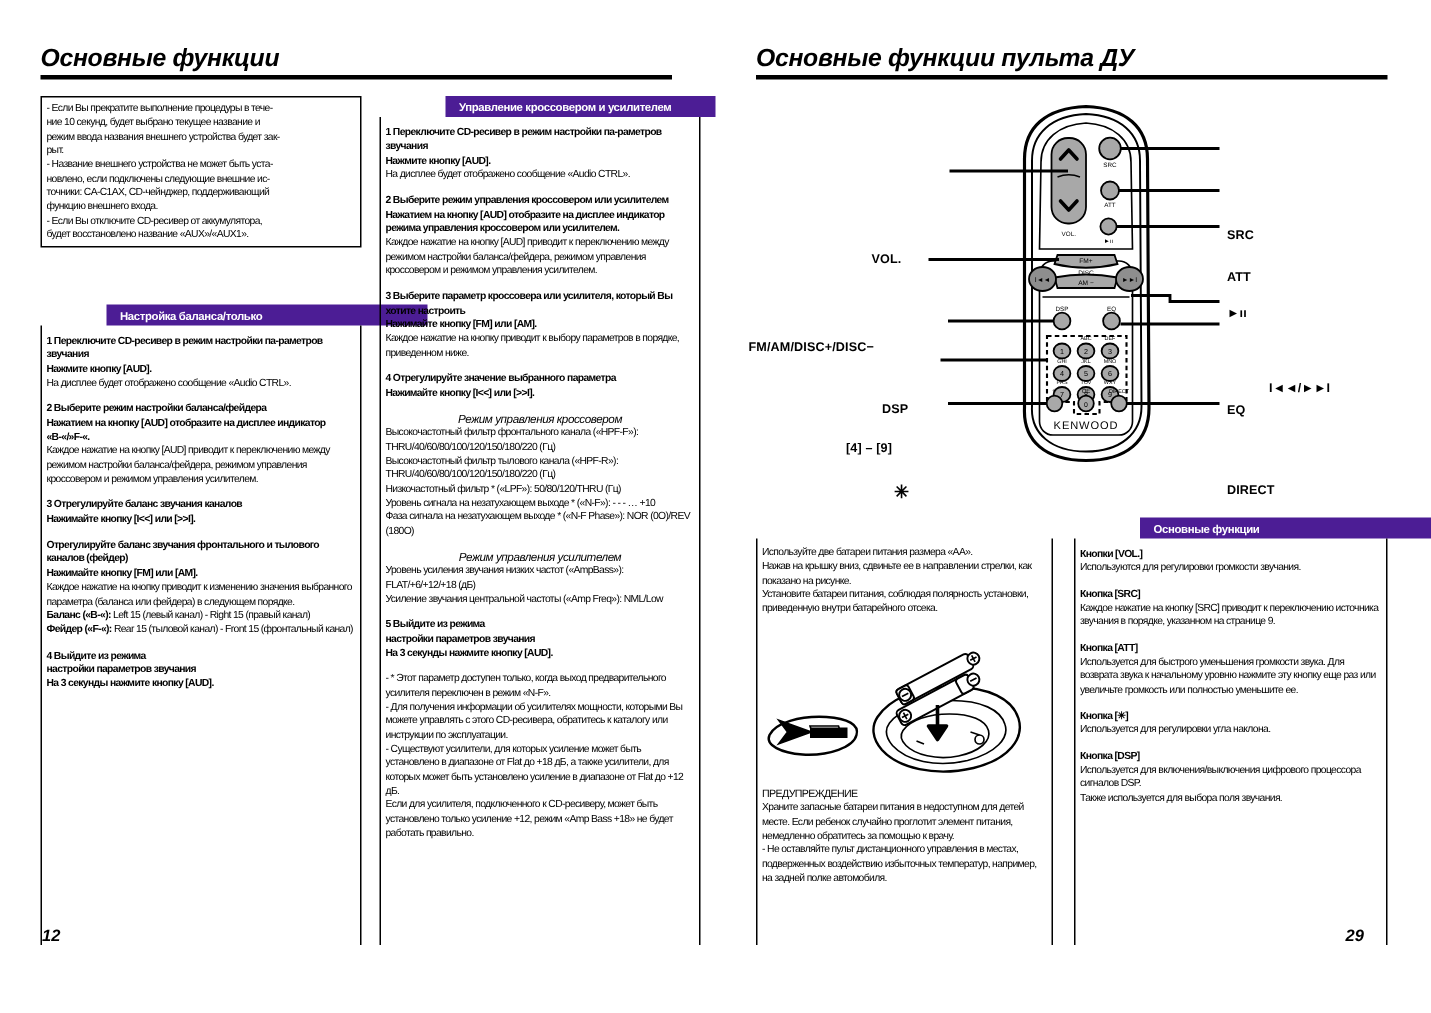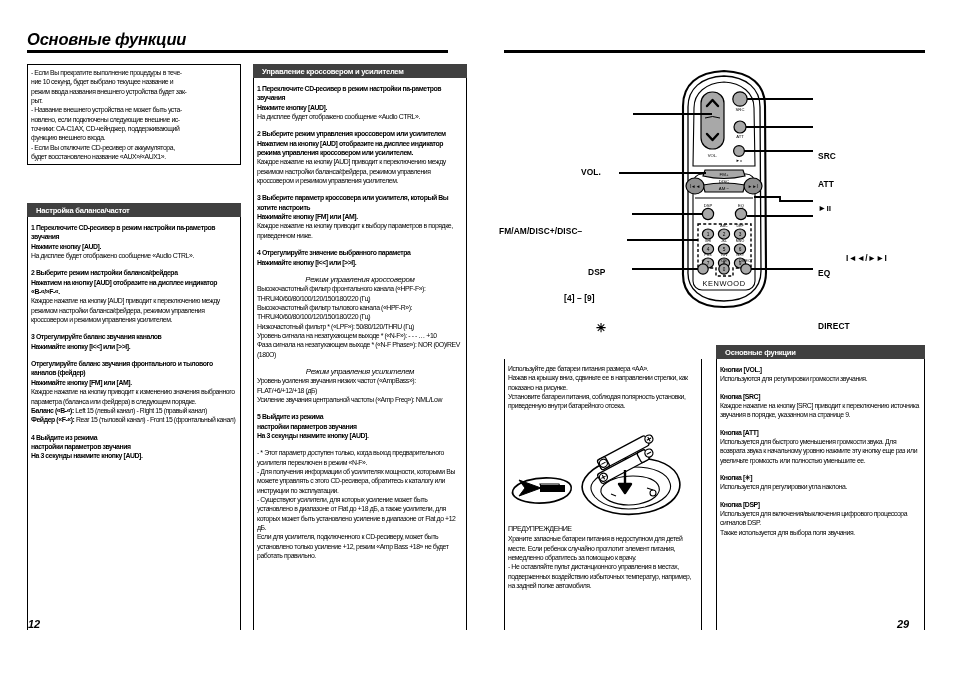--- a/index.html
+++ b/index.html
@@ -42,28 +42,29 @@
     position: absolute;
     border-left: 1px solid #000;
     border-right: 1px solid #000;
     border-top: 1px solid #000;
     border-bottom: 1px solid #000;
   }
   .colbox.sides-only { border-top: none; border-bottom: none; }
 
   .secthead {
     position: absolute;
-    background: #404040;
+    background: #4c1d95;
     color: #fff;
     font-size: 7.6px;
     font-weight: bold;
     letter-spacing: -0.25px;
     display: flex;
     align-items: center;
     padding-left: 9px;
+    margin-left: 44px;
   }
 
   .txt {
     position: absolute;
     font-size: 6.9px;
     line-height: 9.35px;
     letter-spacing: -0.42px;
     text-align: left;
   }
   .txt p { margin: 0; }
@@ -108,21 +109,21 @@
       <p>режим ввода названия внешнего устройства будет зак-</p>
       <p>рыт.</p>
       <p>- Название внешнего устройства не может быть уста-</p>
       <p>новлено, если подключены следующие внешние ис-</p>
       <p>точники: CA-C1AX, CD-чейнджер, поддерживающий</p>
       <p>функцию внешнего входа.</p>
       <p>- Если Вы отключите CD-ресивер от аккумулятора,</p>
       <p>будет восстановлено название «AUX»/«AUX1».</p>
     </div>
 
-  <div class="secthead" style="left:27px; top:203px; width:214px; height:14px;">Настройка баланса/частот</div>
+  <div class="secthead" style="left:27px; top:203px; width:214px; height:14px;">Настройка баланса/только</div>
   <div class="colbox sides-only" style="left:27px; top:217px; width:214px; height:413px;"></div>
   <div class="txt" id="balanceBody" style="left:31px; top:223px; width:206px;">
       <p class="b">1 Переключите CD-ресивер в режим настройки па-раметров звучания</p>
       <p class="b">Нажмите кнопку [AUD].</p>
       <p>На дисплее будет отображено сообщение «Audio CTRL».</p>
       <span class="sp"></span>
       <p class="b">2 Выберите режим настройки баланса/фейдера</p>
       <p class="b">Нажатием на кнопку [AUD] отобразите на дисплее индикатор «B-«/»F-«.</p>
       <p>Каждое нажатие на кнопку [AUD] приводит к переключению между режимом настройки баланса/фейдера, режимом управления кроссовером и режимом управления усилителем.</p>
       <span class="sp"></span>
@@ -177,20 +178,21 @@
       <p>- Для получения информации об усилителях мощности, которыми Вы можете управлять с этого CD-ресивера, обратитесь к каталогу или инструкции по эксплуатации.</p>
       <p>- Существуют усилители, для которых усиление может быть установлено в диапазоне от Flat до +18 дБ, а также усилители, для которых может быть установлено усиление в диапазоне от Flat до +12 дБ.</p>
       <p>Если для усилителя, подключенного к CD-ресиверу, может быть установлено только усиление +12, режим «Amp Bass +18» не будет работать правильно.</p>
     </div>
 
   <div class="pagenum" style="left:28px; top:618px;">12</div>
 </div>
 
 <div class="page page-right">
 
+  <div class="page-title" style="left:27px; top:30px;">Основные функции пульта ДУ</div>
   <div class="title-rule" style="left:27px; top:50px; width:421px;"></div>
 
   <div class="remote-wrap" style="left:0px; top:58px; width:477px; height:272px;">
     <svg width="477" height="272" viewBox="0 0 477 272">
 
       <g fill="none" stroke="#000" stroke-width="2.1">
         <path d="M206 48 C206 27, 220 14, 247 13 C274 14, 288 27, 288 48
                  L289 214 C289 236, 274 249, 247 249 C220 249, 205 236, 206 214 Z"></path>
       </g>
       <g fill="none" stroke="#000" stroke-width="1.3">

